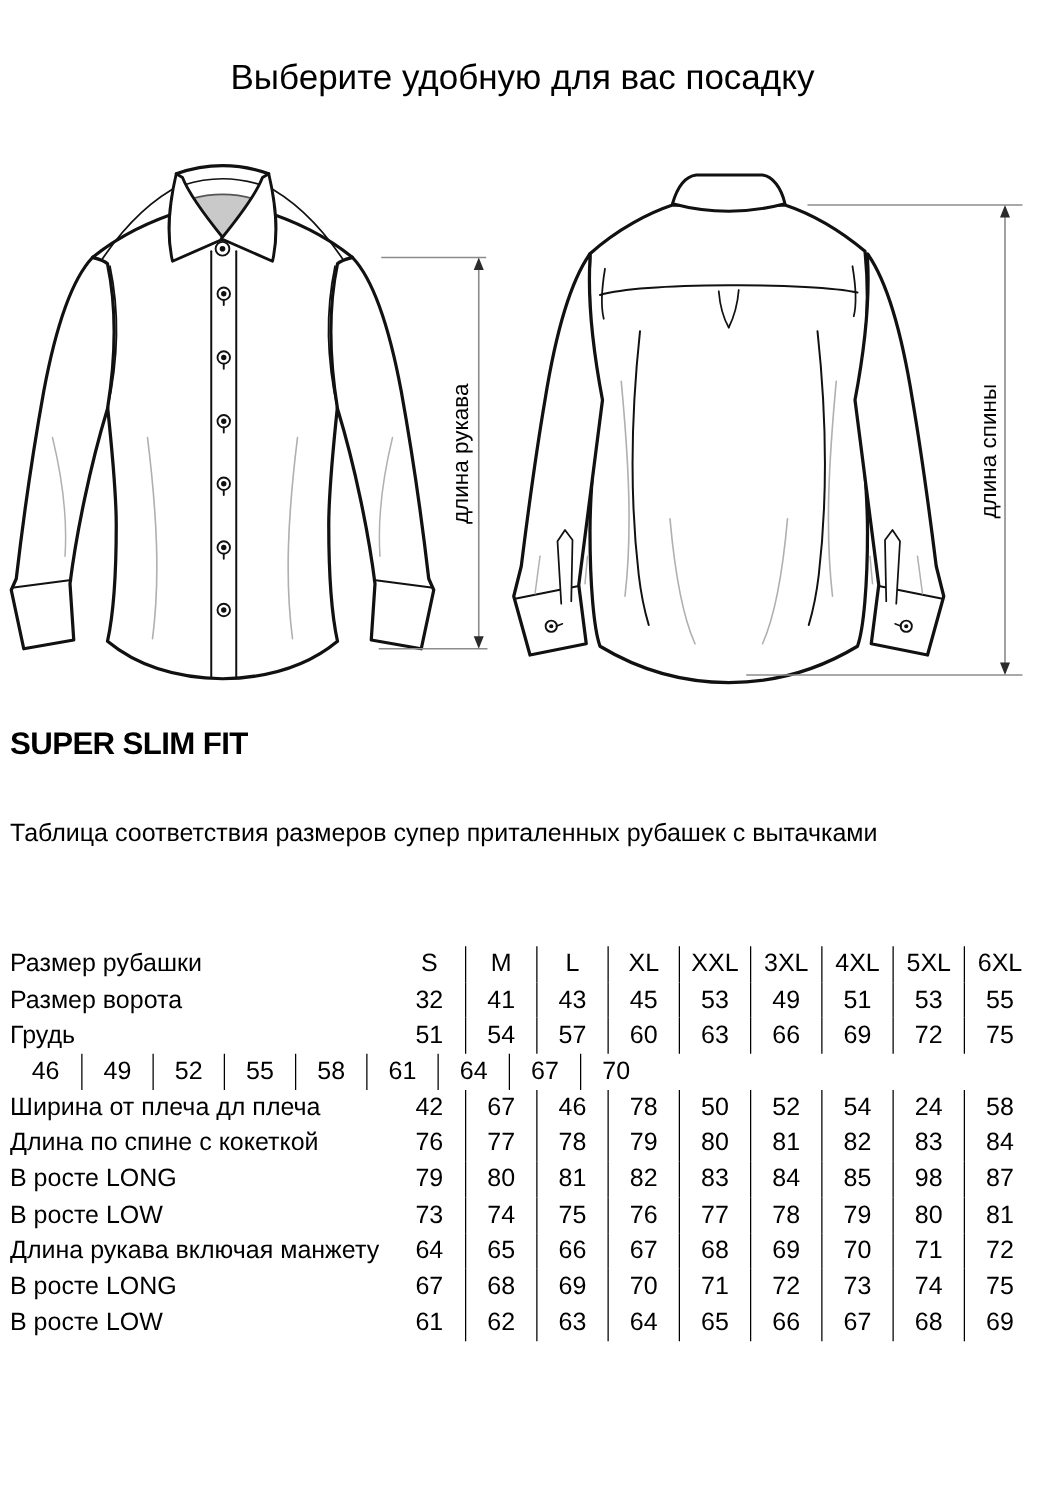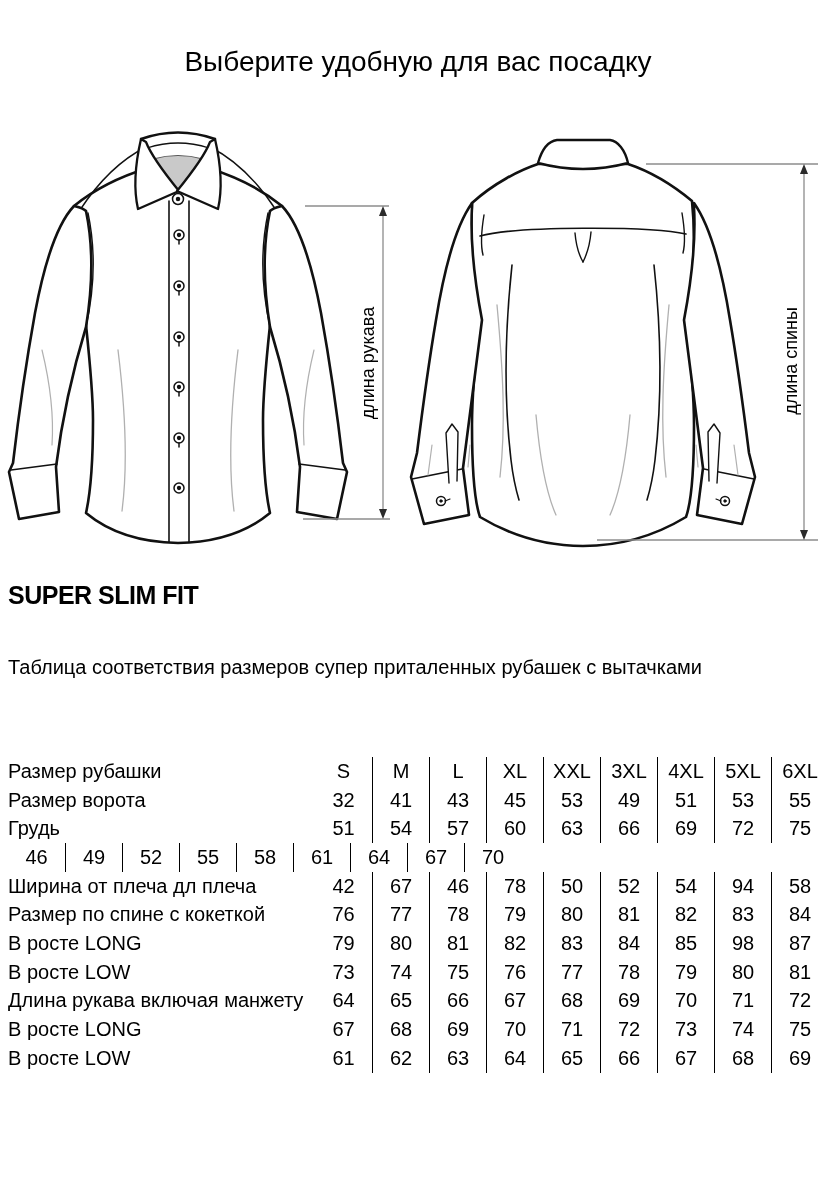--- a/index.html
+++ b/index.html
@@ -256,25 +256,25 @@
     </div>
     <div class="trow">
       <div class="tlabel">Ширина от плеча дл плеча</div>
       <div class="tcell">42</div>
       <div class="tcell bord">67</div>
       <div class="tcell bord">46</div>
       <div class="tcell bord">78</div>
       <div class="tcell bord">50</div>
       <div class="tcell bord">52</div>
       <div class="tcell bord">54</div>
-      <div class="tcell bord">94</div>
+      <div class="tcell bord">24</div>
       <div class="tcell bord">58</div>
     </div>
     <div class="trow">
-      <div class="tlabel">Размер по спине с кокеткой</div>
+      <div class="tlabel">Длина по спине с кокеткой</div>
       <div class="tcell">76</div>
       <div class="tcell bord">77</div>
       <div class="tcell bord">78</div>
       <div class="tcell bord">79</div>
       <div class="tcell bord">80</div>
       <div class="tcell bord">81</div>
       <div class="tcell bord">82</div>
       <div class="tcell bord">83</div>
       <div class="tcell bord">84</div>
     </div>

